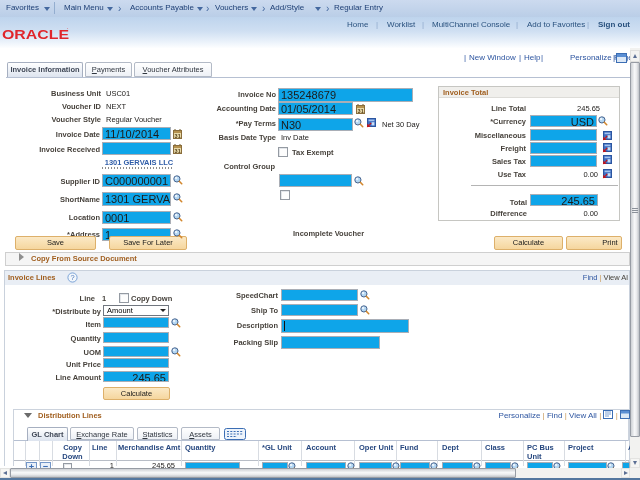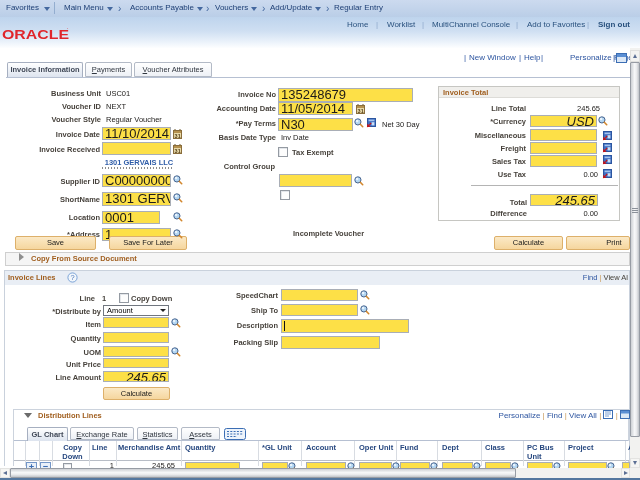--- a/index.html
+++ b/index.html
@@ -1,22 +1,22 @@
 <!DOCTYPE html>
 <html><head><meta charset="utf-8">
 <style>
 html,body{margin:0;padding:0;width:640px;height:480px;overflow:hidden;background:#fff;
 font-family:"Liberation Sans",sans-serif;font-size:7.5px;color:#000;}
 *{box-sizing:border-box;}
 .abs{position:absolute;}
 .lbl{position:absolute;font-weight:bold;color:#47423c;text-align:right;white-space:nowrap;}
 .val{position:absolute;color:#1d1b19;white-space:nowrap;}
-.inp{position:absolute;border:1px solid #a9aeb6;background:#fde047;font-family:"Liberation Sans",sans-serif;
-font-size:13px;padding:0 2px;color:#1d1b19;white-space:nowrap;overflow:hidden;line-height:12px;}
-.inp.r{text-align:right;font-style:italic;}
+.inp{position:absolute;border:1px solid #a9aeb6;background:#0ea5e9;font-family:"Liberation Sans",sans-serif;
+font-size:11px;padding:0 2px;color:#1d1b19;white-space:nowrap;overflow:hidden;line-height:12px;}
+.inp.r{text-align:right;}
 .link{color:#2d55a0;text-decoration:none;}
 .brown{color:#a05e1e;font-weight:bold;}
 .cb{position:absolute;width:10px;height:10px;border:1px solid #949aa2;background:#fdfdfd;box-shadow:inset 1px 1px 0 #e3e6ea;}
 .btn{position:absolute;background:linear-gradient(#fbe9c6,#f5d69e);border:1px solid #ddb06a;border-radius:2px;
 text-align:center;font-size:7.5px;color:#1a1a1a;line-height:12px;}
 .sep{color:#c89858;}
 .bsep{color:#8fa8cc;}
 #icons svg{z-index:3;}
 #sbars div{z-index:12;}
 </style></head>
@@ -29,21 +29,21 @@
     <span class="abs" style="left:54px;top:0px;width:1px;height:12px;background:#93adcf;"></span>
     <span class="abs" style="left:64px;top:1px;">Main Menu</span>
     <span class="abs" style="left:107px;top:5px;width:0;height:0;border-top:4px solid #44689f;border-left:3.5px solid transparent;border-right:3.5px solid transparent;"></span>
     <span class="abs" style="left:118px;top:1px;color:#44689f;font-size:10px;">›</span>
     <span class="abs" style="left:130px;top:1px;">Accounts Payable</span>
     <span class="abs" style="left:197px;top:5px;width:0;height:0;border-top:4px solid #44689f;border-left:3.5px solid transparent;border-right:3.5px solid transparent;"></span>
     <span class="abs" style="left:206px;top:1px;color:#44689f;font-size:10px;">›</span>
     <span class="abs" style="left:215px;top:1px;">Vouchers</span>
     <span class="abs" style="left:251px;top:5px;width:0;height:0;border-top:4px solid #44689f;border-left:3.5px solid transparent;border-right:3.5px solid transparent;"></span>
     <span class="abs" style="left:262px;top:1px;color:#44689f;font-size:10px;">›</span>
-    <span class="abs" style="left:270px;top:1px;">Add/Update</span>
+    <span class="abs" style="left:270px;top:1px;">Add/Style</span>
     <span class="abs" style="left:315px;top:5px;width:0;height:0;border-top:4px solid #44689f;border-left:3.5px solid transparent;border-right:3.5px solid transparent;"></span>
     <span class="abs" style="left:326px;top:1px;color:#44689f;font-size:10px;">›</span>
     <span class="abs" style="left:334px;top:1px;">Regular Entry</span>
   </div>
 
 <div class="abs" style="left:0;top:17px;width:640px;height:31px;background:linear-gradient(#bed4ed 0%,#cfdff2 45%,#e9f1fa 78%,#fdfeff 100%);"></div>
 <div class="abs" style="left:2px;top:27px;width:95px;height:15px;">
 <svg width="95" height="15" viewBox="0 0 95 15">
 <text x="0" y="11.5" font-family="Liberation Sans" font-size="12.5" font-weight="bold" fill="#e0252b" textLength="67" lengthAdjust="spacingAndGlyphs">ORACLE</text>
 <text x="65" y="5" font-family="Liberation Sans" font-size="4.5" fill="#e0252b">´</text>
@@ -91,28 +91,28 @@
 <div class="inp" style="left:102px;top:142px;width:69px;height:13px;"></div>
 
 <div class="abs" style="left:104px;top:158px;width:70px;text-align:center;"><b class="link" style="color:#2f5da8;">1301 GERVAIS LLC</b></div>
 <div class="abs" style="left:102px;top:167px;width:70px;height:2px;background-image:repeating-linear-gradient(90deg,#8b8b8b 0,#8b8b8b 1.2px,transparent 1.2px,transparent 3px);"></div>
 
 <div class="lbl" style="left:0;top:177px;width:100px;">Supplier ID</div>
 <div class="inp" style="left:102px;top:174px;width:69px;height:13px;">C000000001</div>
 <div class="lbl" style="left:0;top:195px;width:100px;">ShortName</div>
 <div class="inp" style="left:102px;top:192px;width:69px;height:14px;">1301 GERVA-001</div>
 <div class="lbl" style="left:0;top:213px;width:100px;">Location</div>
-<div class="inp" style="left:102px;top:211px;width:58px;height:13px;">0001</div>
+<div class="inp" style="left:102px;top:211px;width:69px;height:13px;">0001</div>
 <div class="lbl" style="left:0;top:230px;width:100px;">*Address</div>
 <div class="inp" style="left:102px;top:228px;width:69px;height:13px;">1</div>
 
 <div class="lbl" style="left:150px;top:90px;width:126px;">Invoice No</div>
 <div class="inp" style="left:278px;top:88px;width:135px;height:14px;">135248679</div>
 <div class="lbl" style="left:150px;top:104px;width:126px;">Accounting Date</div>
-<div class="inp" style="left:278px;top:102px;width:75px;height:13px;">11/05/2014</div>
+<div class="inp" style="left:278px;top:102px;width:75px;height:13px;">01/05/2014</div>
 <div class="lbl" style="left:150px;top:119px;width:126px;">*Pay Terms</div>
 <div class="inp" style="left:278px;top:118px;width:75px;height:13px;">N30</div>
 <div class="val" style="left:382px;top:120px;">Net 30 Day</div>
 <div class="lbl" style="left:150px;top:133px;width:126px;">Basis Date Type</div>
 <div class="val" style="left:281px;top:133px;">Inv Date</div>
 <div class="cb" style="left:278px;top:147px;"></div>
 <div class="lbl" style="left:292px;top:148px;text-align:left;">Tax Exempt</div>
 <div class="lbl" style="left:150px;top:162px;width:125px;">Control Group</div>
 <div class="inp" style="left:279px;top:174px;width:73px;height:13px;"></div>
 <div class="cb" style="left:280px;top:190px;"></div>
@@ -286,21 +286,21 @@
 <div class="val" style="left:520px;top:170px;width:78px;text-align:right;">0.00</div>
 <div class="abs" style="left:471px;top:185px;width:147px;height:1px;background:#b4b4b4;"></div>
 <div class="lbl" style="left:440px;top:198px;width:87px;">Total</div>
 <div class="inp r" style="left:530px;top:194px;width:68px;height:12px;">245.65</div>
 <div class="lbl" style="left:440px;top:209px;width:87px;">Difference</div>
 <div class="val" style="left:520px;top:209px;width:78px;text-align:right;">0.00</div>
 
 <div class="btn" style="left:15px;top:236px;width:81px;height:14px;">Save</div>
 <div class="btn" style="left:109px;top:236px;width:78px;height:14px;">Save For Later</div>
 <div class="btn" style="left:494px;top:236px;width:69px;height:14px;">Calculate</div>
-<div class="btn" style="left:566px;top:236px;width:64px;height:14px;padding-left:32px;">Print</div>
+<div class="btn" style="left:566px;top:236px;width:56px;height:14px;padding-left:32px;">Print</div>
 
 <div class="abs" style="left:5px;top:252px;width:625px;height:14px;background:#f5f5f5;border:1px solid #cfcfcf;"></div>
 <div class="abs" style="left:19px;top:253px;width:0;height:0;border-left:5px solid #8f8f8f;border-top:4px solid transparent;border-bottom:4px solid transparent;"></div>
 <div class="abs brown" style="left:31px;top:254px;">Copy From Source Document</div>
 
 <div class="abs" style="left:4px;top:270px;width:626px;height:196px;border:1px solid #c9d1dc;border-bottom:none;"></div>
 <div class="abs" style="left:5px;top:271px;width:624px;height:14px;background:#e9eef5;"></div>
 <div class="abs brown" style="left:8px;top:273px;">Invoice Lines</div>
 <svg class="abs" style="left:67px;top:272px;" width="11" height="11" viewBox="0 0 11 11">
 <circle cx="5.5" cy="5.5" r="4.6" fill="#f2f7fc" stroke="#6f9bd4" stroke-width="0.9"></circle>

